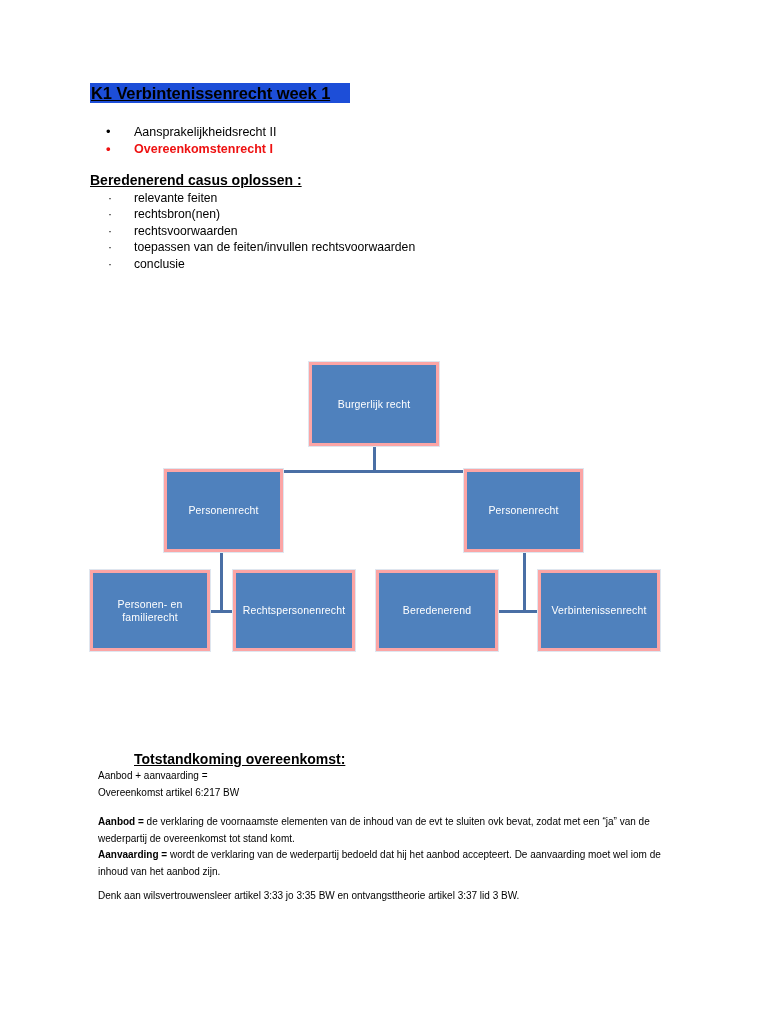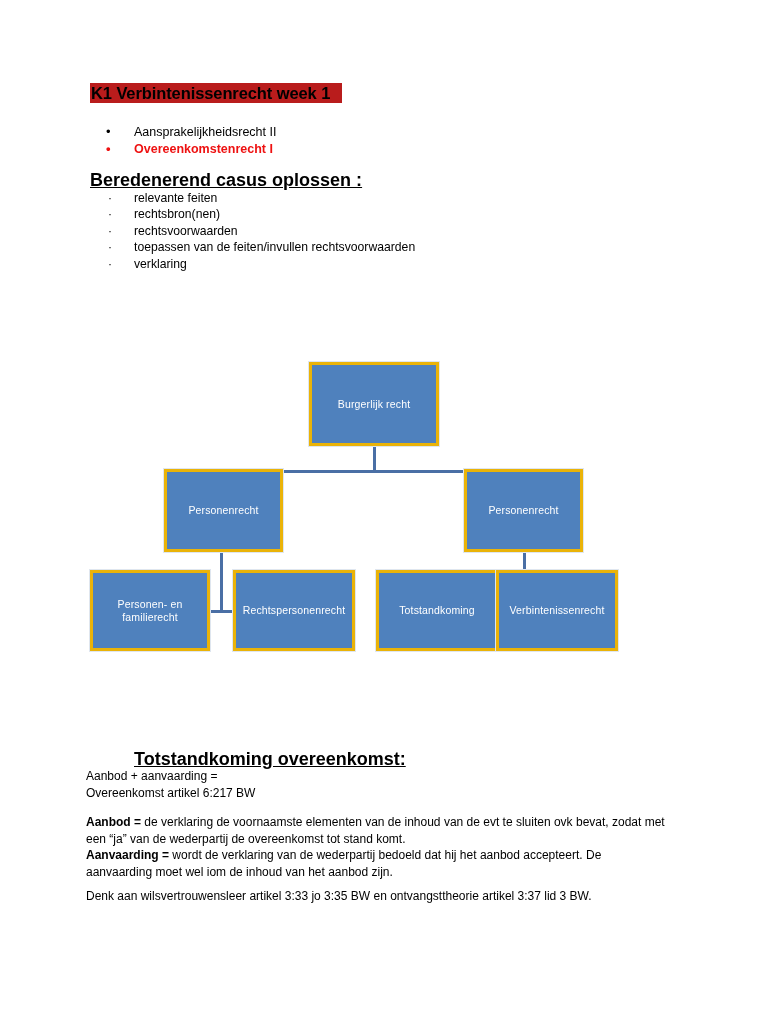--- a/index.html
+++ b/index.html
@@ -30,22 +30,23 @@
     position: absolute;
     left: 90px;
     top: 83px;
     font-size: 16.5px;
     font-weight: bold;
     letter-spacing: -0.1px;
     line-height: 20px;
     white-space: nowrap;
   }
   .doc-title .hl {
-    background: #b91c1c;
-    padding: 1px 12px 1px 1px;
+    background: #1d4ed8;
+    padding: 1px 20px 1px 1px;
+    text-decoration: underline;
   }
 
   
   .topics {
     position: absolute;
     left: 106px;
     top: 123px;
     width: 420px;
   }
   .topic-row {
@@ -61,21 +62,21 @@
     font-size: 13px;
     line-height: 17px;
   }
   .topic-row.accent { color: #ee1111; font-weight: bold; }
   .topic-row.accent .dot { color: #ee1111; }
 
   
   .sec-heading {
     position: absolute;
     left: 90px;
-    font-size: 18px;
+    font-size: 14px;
     font-weight: bold;
     text-decoration: underline;
     line-height: 17px;
     white-space: nowrap;
   }
   #heading-casus { top: 172px; }
 
   
   .steps {
     position: absolute;
@@ -103,21 +104,21 @@
   .orgchart {
     position: absolute;
     left: 88px;
     top: 352px;
     width: 576px;
     height: 310px;
   }
   .node {
     position: absolute;
     background: #4f81bd;
-    border: 3px solid #eab308;
+    border: 3px solid #fca5a5;
     outline: 1px solid #dfe6ef;
     box-sizing: border-box;
     color: #ffffff;
     display: flex;
     align-items: center;
     justify-content: center;
     text-align: center;
     font-size: 10.5px;
     line-height: 13px;
     letter-spacing: 0.15px;
@@ -127,23 +128,23 @@
     position: absolute;
     background: #4a6fa5;
     z-index: 1;
   }
 
   
   #heading-totstand { top: 751px; margin-left: 44px; }
 
   .para {
     position: absolute;
-    left: 86px;
+    left: 98px;
     width: 584px;
-    font-size: 12px;
+    font-size: 10px;
     line-height: 16.5px;
   }
   .para b { font-weight: bold; }
   #para-aanbod-def { top: 768px; }
   #para-definitions { top: 814px; }
   #para-denk { top: 888px; }
 </style>
 </head>
 <body>
 
@@ -178,21 +179,21 @@
     <div class="step-row">
       <span class="dash">·</span>
       <span>rechtsvoorwaarden</span>
     </div>
     <div class="step-row">
       <span class="dash">·</span>
       <span>toepassen van de feiten/invullen rechtsvoorwaarden</span>
     </div>
     <div class="step-row">
       <span class="dash">·</span>
-      <span>verklaring</span>
+      <span>conclusie</span>
     </div>
   </div>
 
   <div class="orgchart">
 
     <div class="conn" style="left:285px; top:93px; width:3px; height:27px;"></div>
     <div class="conn" style="left:132px; top:118px; width:306px; height:3px;"></div>
     <div class="conn" style="left:132px; top:118px; width:3px; height:29px;"></div>
     <div class="conn" style="left:435px; top:118px; width:3px; height:29px;"></div>
 
@@ -213,23 +214,23 @@
       <span>Personenrecht</span>
     </div>
 
     <div class="node" style="left:145px; top:218px; width:122px; height:81px;">
       <span>Rechtspersonenrecht</span>
     </div>
     <div class="node" style="left:2px; top:218px; width:120px; height:81px;">
       <span>Personen- en familierecht</span>
     </div>
     <div class="node" style="left:288px; top:218px; width:122px; height:81px;">
-      <span>Totstandkoming</span>
-    </div>
-    <div class="node" style="left:408px; top:218px; width:122px; height:81px;">
+      <span>Beredenerend</span>
+    </div>
+    <div class="node" style="left:450px; top:218px; width:122px; height:81px;">
       <span>Verbintenissenrecht</span>
     </div>
   </div>
 
   <div class="sec-heading" id="heading-totstand">Totstandkoming overeenkomst:</div>
 
   <div class="para" id="para-aanbod-def">
     <div>Aanbod + aanvaarding =</div>
     <div>Overeenkomst artikel 6:217 BW</div>
   </div>

